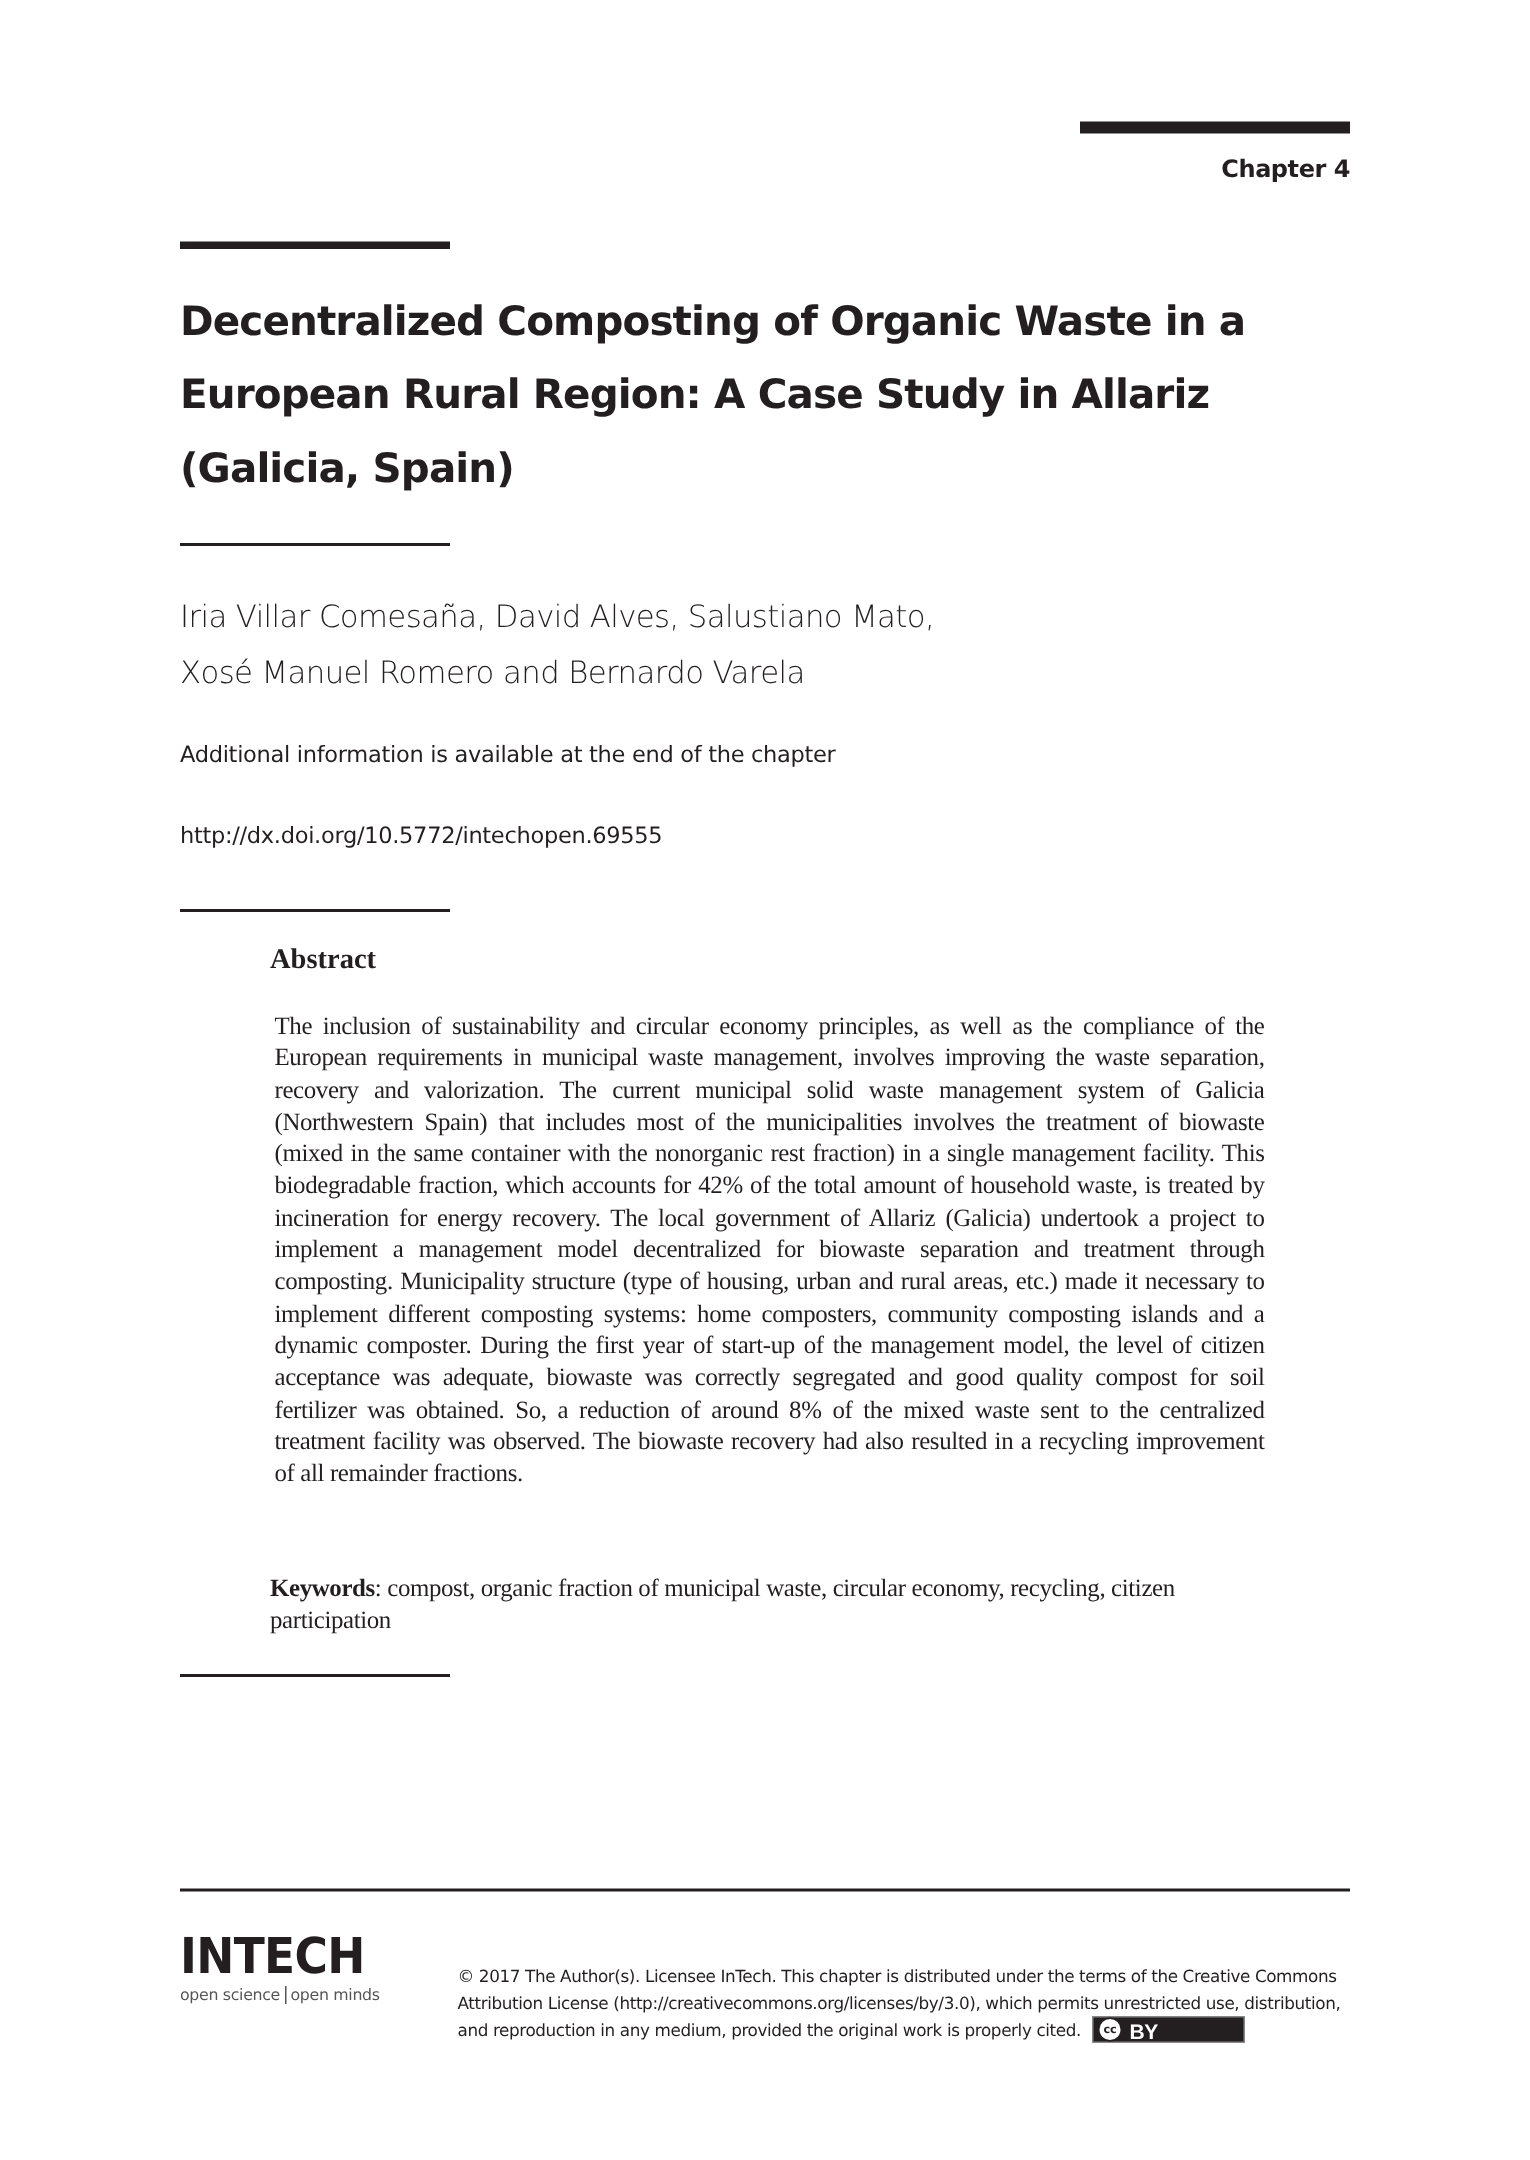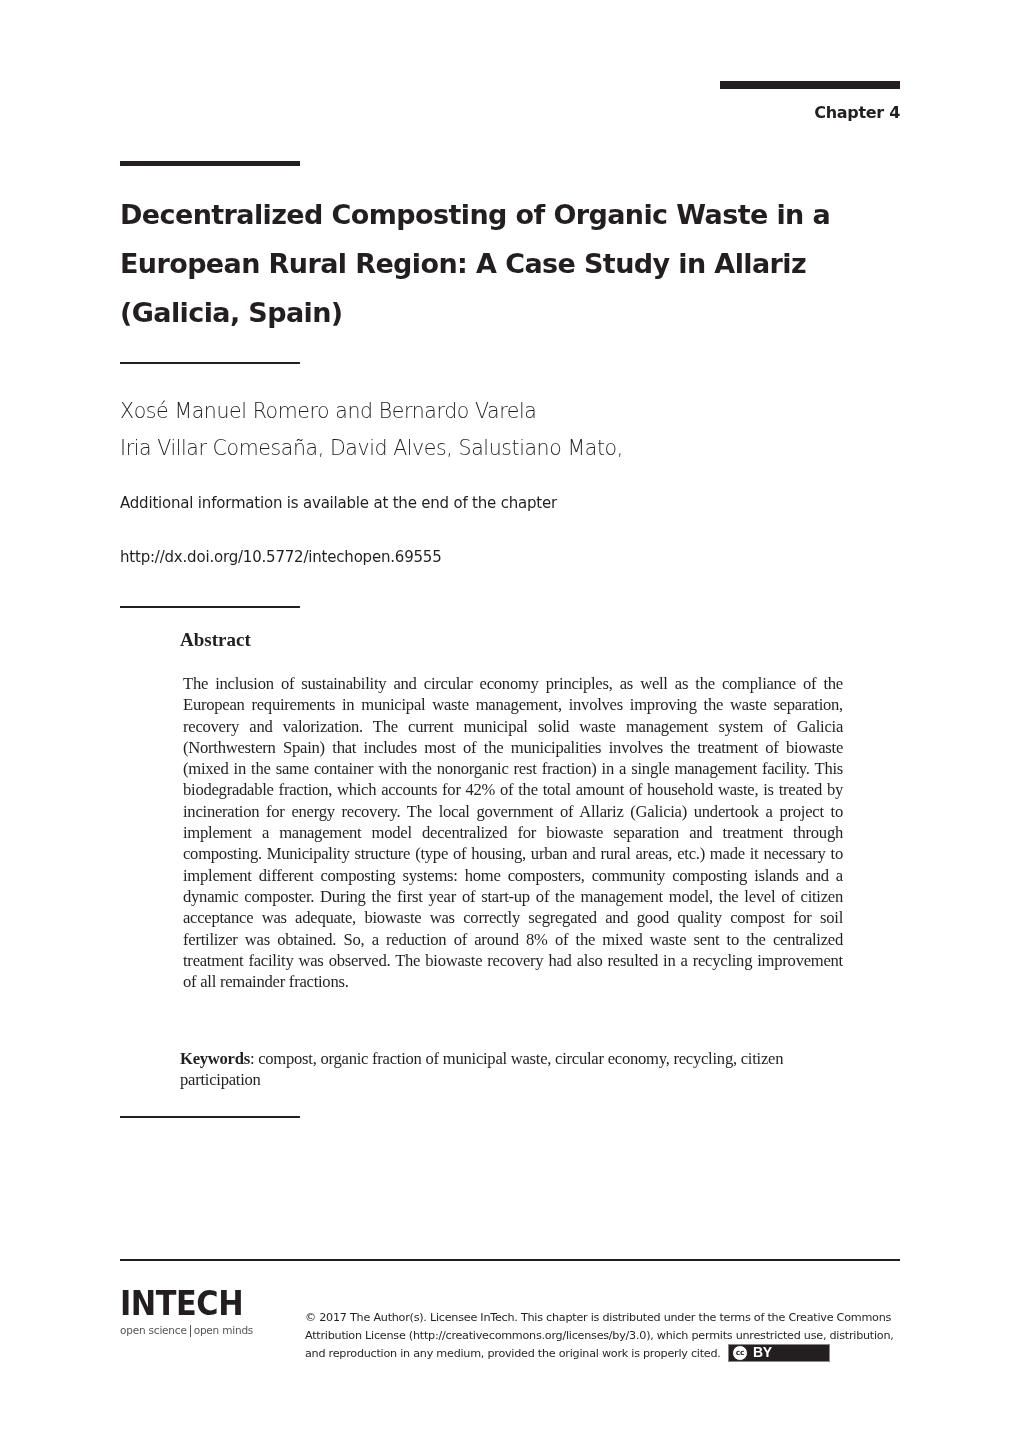--- a/index.html
+++ b/index.html
@@ -23,41 +23,41 @@
   #abstract-body { position: absolute; left: 180px; top: 670px; width: 660px; font-size: 16.6px; line-height: 21.3px; text-align: justify; letter-spacing: -0.25px; margin: 3px; hyphens: auto; }
   #keywords { position: absolute; left: 180px; top: 1048px; width: 660px; font-size: 16.6px; line-height: 21.3px; letter-spacing: -0.25px; margin: 0; }
   #keywords .kw-label { font-weight: bold; }
 
   #logo { position: absolute; left: 120px; top: 1287px; }
   #logo-wordmark { font-size: 33px; font-weight: bold; letter-spacing: -0.5px; line-height: 34px; color: #231f20; font-family: "DejaVu Sans", "Liberation Sans", sans-serif; transform: scaleX(0.92); transform-origin: left; display: block; }
   #logo-tagline { font-size: 10.5px; color: #555; margin-top: 3px; white-space: nowrap; letter-spacing: -0.2px; }
   #logo-tagline .sep { display: inline-block; width: 1px; height: 12px; background: #555; vertical-align: middle; margin: 0 3px; }
 
   #license { position: absolute; left: 305px; top: 1285px; width: 610px; font-size: 11.2px; line-height: 18px; color: #231f20; letter-spacing: -0.25px; margin-top: 24px; }
-  #cc-badge { display: inline-flex; align-items: flex-end; vertical-align: middle; height: 16px; width: 100px; background: #231f20; border: 1px solid #888; margin-left: 4px; position: relative; top: -1px; }
+  #cc-badge { display: inline-flex; align-items: flex-start; vertical-align: middle; height: 16px; width: 100px; background: #231f20; border: 1px solid #888; margin-left: 4px; position: relative; top: -1px; }
   #cc-circle { width: 14px; height: 14px; border-radius: 50%; background: #fff; border: 1px solid #231f20; color: #231f20; font-size: 7.5px; font-weight: bold; display: flex; align-items: center; justify-content: center; margin-left: 3px; font-family: "DejaVu Sans", sans-serif; }
   #cc-by { color: #fff; font-size: 14px; font-weight: bold; margin-left: 5px; font-family: Liberation Sans, sans-serif; }
 </style>
 </head>
 <body>
 
 <div class="rule" style="left:720px; top:81px; width:180px; height:8px;"></div>
 <div class="rule" style="left:120px; top:161px; width:180px; height:5px;"></div>
 <div class="rule" style="left:120px; top:362px; width:180px; height:2px;"></div>
 <div class="rule" style="left:120px; top:606px; width:180px; height:2px;"></div>
 <div class="rule" style="left:120px; top:1116px; width:180px; height:2px;"></div>
 <div class="rule" style="left:120px; top:1259px; width:780px; height:1.5px;"></div>
 
 <div id="chapter-label" class="sans">Chapter 4</div>
 
 <h1 id="title" class="sans">Decentralized Composting of Organic Waste in a European Rural Region: A Case Study in Allariz (Galicia, Spain)</h1>
 
 <div id="authors" class="sans">
+  <div>Iria Villar Comesaña, David Alves, Salustiano Mato,</div>
   <div>Xosé Manuel Romero and Bernardo Varela</div>
-  <div>Iria Villar Comesaña, David Alves, Salustiano Mato,</div>
 </div>
 
 <div id="additional-info" class="sans">Additional information is available at the end of the chapter</div>
 
 <div id="doi" class="sans">http://dx.doi.org/10.5772/intechopen.69555</div>
 
 <h2 id="abstract-heading" class="serif">Abstract</h2>
 
 <p id="abstract-body" class="serif" lang="en">The inclusion of sustainability and circular economy principles, as well as the compliance of the European requirements in municipal waste management, involves improving the waste separation, recovery and valorization. The current municipal solid waste management system of Galicia (Northwestern Spain) that includes most of the municipalities involves the treatment of biowaste (mixed in the same container with the nonorganic rest fraction) in a single management facility. This biodegradable fraction, which accounts for 42% of the total amount of household waste, is treated by incineration for energy recovery. The local government of Allariz (Galicia) undertook a project to implement a management model decentralized for biowaste separation and treatment through composting. Municipality structure (type of housing, urban and rural areas, etc.) made it necessary to implement different composting systems: home composters, community composting islands and a dynamic composter. During the first year of start-up of the management model, the level of citizen acceptance was adequate, biowaste was correctly segregated and good quality compost for soil fertilizer was obtained. So, a reduction of around 8% of the mixed waste sent to the centralized treatment facility was observed. The biowaste recovery had also resulted in a recycling improvement of all remainder fractions.</p>
 

